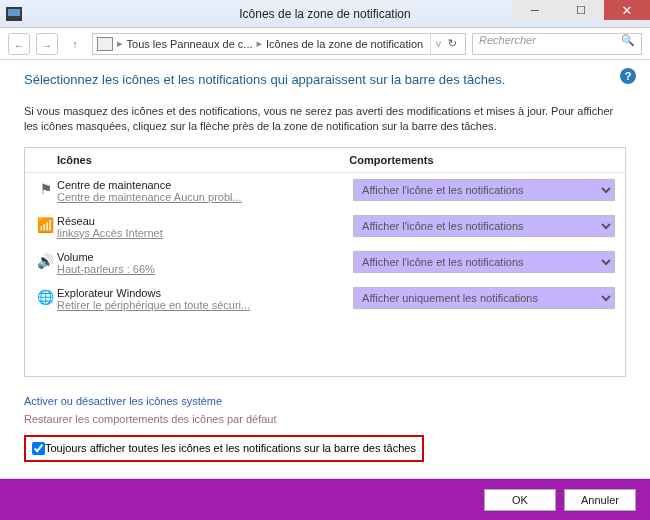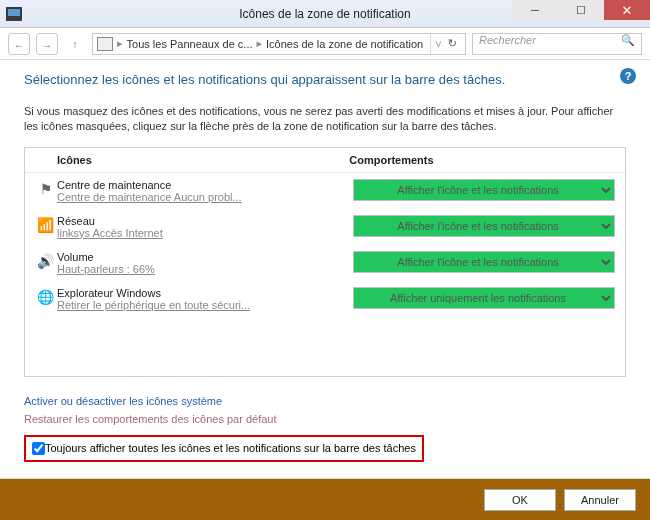--- a/index.html
+++ b/index.html
@@ -38,31 +38,31 @@
   .tbl-head .col1 { flex:1.1; }
   .tbl-head .col2 { flex:1; }
 
   .row { display:flex; align-items:flex-start; padding:6px 10px 6px 10px; font-size:11px; }
   .row .ico { width:22px; display:flex; justify-content:center; padding-top:2px; }
   .row .ico span { font-size:14px; color:#666; }
   .row .txt { flex:1.1; padding-right:8px; }
   .row .txt .name { color:#222; }
   .row .txt .sub { color:#888; white-space:nowrap; overflow:hidden; text-overflow:ellipsis; max-width:200px;text-decoration:underline; }
   .row .sel { flex:1; }
-  .row select { width:100%; height:22px; font-size:11px; border:1px solid #bfbfbf; background:#22c55e; color:#555; padding:0 4px;text-align:center; }
+  .row select { width:100%; height:22px; font-size:11px; border:1px solid #bfbfbf; background:#c4b5fd; color:#555; padding:0 4px; }
 
   .links { margin-top:18px; font-size:11px; }
   .link { color:#2a5db0; margin-bottom:6px; display:block; }
   .disabled-link { color:#a06a7d; margin-bottom:10px; display:block; }
 
   .check-row { border:2px solid #d40000; padding:5px 6px; display:flex; align-items:center; gap:0; font-size:11px; width:fit-content; }
   .check-row input { width:13px; height:13px; }
 
   
-  .bottom { position:absolute; left:0; right:0; bottom:0; height:42px; background:#a16207; border-top:1px solid #d8d8d8; display:flex; align-items:center; justify-content:flex-end; padding:0 14px; gap:8px; }
+  .bottom { position:absolute; left:0; right:0; bottom:0; height:42px; background:#a21caf; border-top:1px solid #d8d8d8; display:flex; align-items:center; justify-content:flex-end; padding:0 14px; gap:8px; }
   .btn { min-width:72px; height:22px; border:1px solid #adadad; background:#fdfdfd; font-size:11px; color:#222; display:flex; align-items:center; justify-content:center; }
 </style>
 </head>
 <body>
 
 <div class="titlebar">
   <div class="titlebar-icon"></div>
   <div class="titlebar-title">Icônes de la zone de notification</div>
   <div class="win-controls">
     <div class="win-btn min">─</div>

